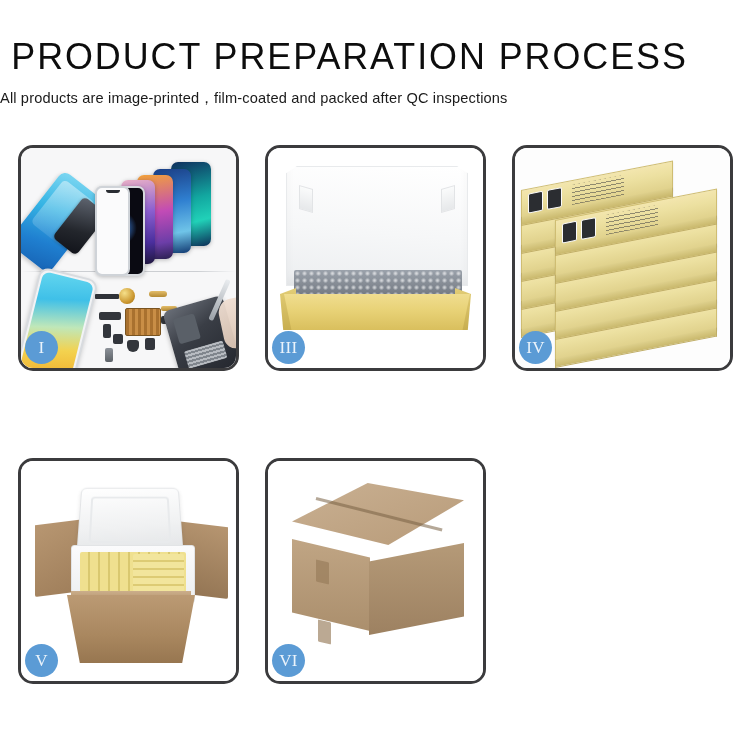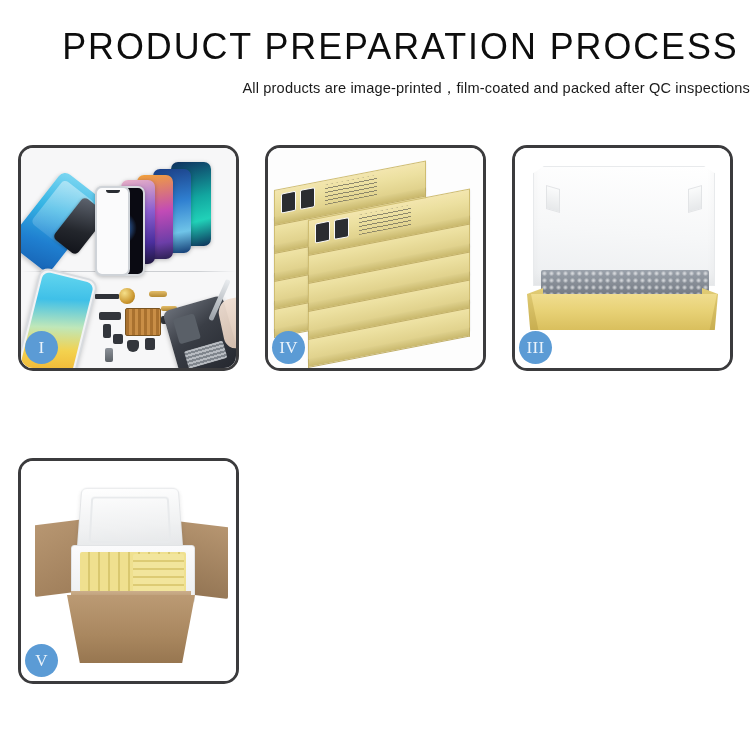--- a/index.html
+++ b/index.html
@@ -11,22 +11,22 @@
     width: 750px;
     height: 750px;
     overflow: hidden;
     font-family: "Liberation Sans", sans-serif;
     color: #111111;
     position: relative;
   }
 
   
   .header {
-    padding-top: 28px;
-    text-align: right;
+    padding-top: 38px;
+    text-align: left;
   }
   .title {
     font-family: "Liberation Sans", sans-serif;
     font-size: 37px;
     font-weight: 500;
     letter-spacing: 2.0px;
     color: #0d0d0d;
     line-height: 1.05;
     transform: scaleX(0.97);
     white-space: nowrap;
@@ -426,101 +426,113 @@
       <div class="part gold" style="left:140px;top:158px;width:16px;height:5px;"></div>
       <div class="part" style="left:124px;top:190px;width:10px;height:12px;"></div>
       <div class="backshell"></div>
       <div class="tweezer"></div>
       <div class="hand"></div>
     </div>
     <div class="badge">I</div>
   </div>
 
 
-  <div class="panel p4">
-    <div class="panel-photo">
-      <div class="bg"></div>
-      <div class="stack">
-
-        <div class="s-back">
-          <div class="kbox" style="top:118px;">
-              <span class="side"></span>
-            </div>
-          <div class="kbox" style="top:90px;">
-              <span class="side"></span>
-            </div>
-          <div class="kbox" style="top:62px;">
-              <span class="side"></span>
-            </div>
-          <div class="kbox" style="top:34px;">
-              <span class="side"></span>
-            </div>
-          <div class="kbox" style="top:6px;">
-            <span class="side"></span>
-            <span class="klabel">
-              <span class="kphone"></span>
-              <span class="kphone"></span>
-              <span class="klines"></span>
-            </span>
-          </div>
-        </div>
-
-        <div class="s-front">
-          <div class="kbox" style="top:118px;">
-              <span class="side"></span>
-            </div>
-          <div class="kbox" style="top:90px;">
-              <span class="side"></span>
-            </div>
-          <div class="kbox" style="top:62px;">
-              <span class="side"></span>
-            </div>
-          <div class="kbox" style="top:34px;">
-              <span class="side"></span>
-            </div>
-          <div class="kbox" style="top:6px;">
-            <span class="side"></span>
-            <span class="klabel">
-              <span class="kphone"></span>
-              <span class="kphone"></span>
-              <span class="klines"></span>
-            </span>
-          </div>
-        </div>
-
-      </div>
-    </div>
-    <div class="badge">IV</div>
-  </div>
-
   <div class="panel p3">
     <div class="panel-photo">
       <div class="bg"></div>
       <div class="lid">
         <span class="lid-ear-l"></span>
         <span class="lid-ear-r"></span>
       </div>
       <div class="foam"></div>
       <div class="box-left"></div>
       <div class="box-right"></div>
       <div class="box-front"></div>
     </div>
     <div class="badge">III</div>
+  </div>
+
+  <div class="panel p4">
+    <div class="panel-photo">
+      <div class="bg"></div>
+      <div class="stack">
+
+        <div class="s-back">
+          <div class="kbox" style="top:118px;">
+              <span class="side"></span>
+            </div>
+          <div class="kbox" style="top:90px;">
+              <span class="side"></span>
+            </div>
+          <div class="kbox" style="top:62px;">
+              <span class="side"></span>
+            </div>
+          <div class="kbox" style="top:34px;">
+              <span class="side"></span>
+            </div>
+          <div class="kbox" style="top:6px;">
+            <span class="side"></span>
+            <span class="klabel">
+              <span class="kphone"></span>
+              <span class="kphone"></span>
+              <span class="klines"></span>
+            </span>
+          </div>
+        </div>
+
+        <div class="s-front">
+          <div class="kbox" style="top:118px;">
+              <span class="side"></span>
+            </div>
+          <div class="kbox" style="top:90px;">
+              <span class="side"></span>
+            </div>
+          <div class="kbox" style="top:62px;">
+              <span class="side"></span>
+            </div>
+          <div class="kbox" style="top:34px;">
+              <span class="side"></span>
+            </div>
+          <div class="kbox" style="top:6px;">
+            <span class="side"></span>
+            <span class="klabel">
+              <span class="kphone"></span>
+              <span class="kphone"></span>
+              <span class="klines"></span>
+            </span>
+          </div>
+        </div>
+
+      </div>
+    </div>
+    <div class="badge">IV</div>
   </div>
 
   <div class="panel p5">
     <div class="panel-photo">
       <div class="bg"></div>
       <div class="flap-l"></div>
       <div class="flap-r"></div>
       <div class="foamlid"></div>
       <div class="foambox">
         <span class="yellows"></span>
         <span class="yellows2"></span>
       </div>
       <div class="carton-in"></div>
       <div class="carton"></div>
     </div>
     <div class="badge">V</div>
   </div>
 
+  <div class="panel p6">
+    <div class="panel-photo">
+      <div class="bg"></div>
+      <div class="face-l"></div>
+      <div class="face-r"></div>
+      <div class="top2"></div>
+      <div class="seam"></div>
+      <div class="tape t1"></div>
+      <div class="tape t2"></div>
+    </div>
+    <div class="badge">VI</div>
+  </div>
 
 </div>
 
 </body></html>

